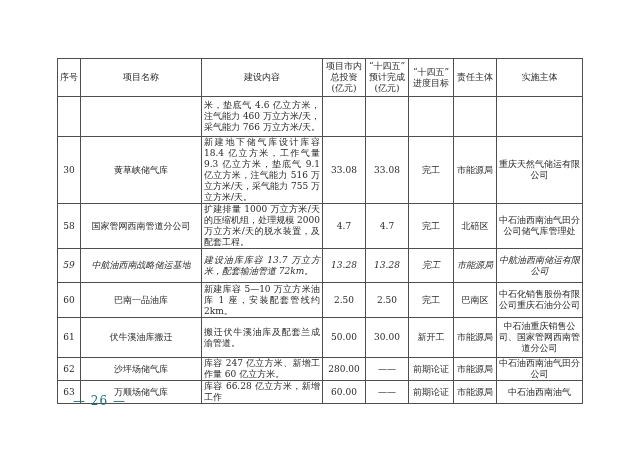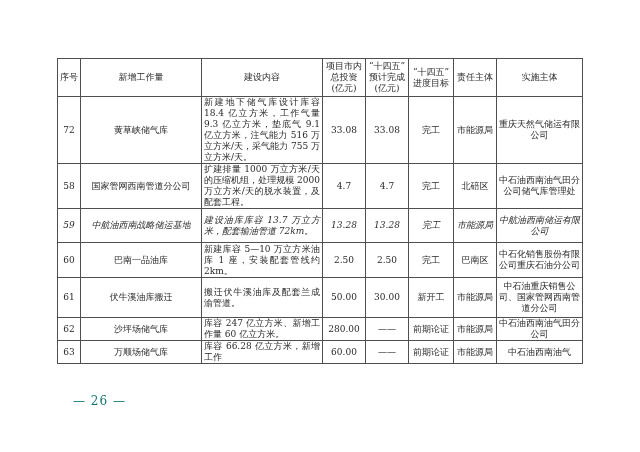--- a/index.html
+++ b/index.html
@@ -73,37 +73,47 @@
       <col style="width:121px">
       <col style="width:43px">
       <col style="width:43px">
       <col style="width:45px">
       <col style="width:43px">
       <col style="width:86px">
     </colgroup>
     <thead>
       <tr>
         <th class="col-seq">序号</th>
-        <th class="col-name">新增工作量</th>
+        <th class="col-name">项目名称</th>
         <th class="col-content">建设内容</th>
         <th class="col-invest">项目市内
 总投资
 (亿元)</th>
         <th class="col-expected">“十四五”
 预计完成
 (亿元)</th>
         <th class="col-target">“十四五”
 进度目标</th>
         <th class="col-responsible">责任主体</th>
         <th class="col-implementer">实施主体</th>
       </tr>
     </thead>
     <tbody>
+        <tr style="height: 40px;">
+          <td class="col-seq"></td>
+          <td class="col-name"></td>
+          <td class="col-content">米，垫底气 4.6 亿立方米，注气能力 460 万立方米/天，采气能力 766 万立方米/天。</td>
+          <td class="col-invest"></td>
+          <td class="col-expected"></td>
+          <td class="col-target"></td>
+          <td class="col-responsible"></td>
+          <td class="col-implementer"></td>
+        </tr>
         <tr style="height: 61px;">
-          <td class="col-seq">72</td>
+          <td class="col-seq">30</td>
           <td class="col-name">黄草峡储气库</td>
           <td class="col-content">新建地下储气库设计库容 18.4 亿立方米，工作气量 9.3 亿立方米，垫底气 9.1 亿立方米，注气能力 516 万立方米/天，采气能力 755 万立方米/天。</td>
           <td class="col-invest">33.08</td>
           <td class="col-expected">33.08</td>
           <td class="col-target">完工</td>
           <td class="col-responsible">市能源局</td>
           <td class="col-implementer">重庆天然气储运有限公司</td>
         </tr>
         <tr style="height: 43px;">
           <td class="col-seq">58</td>

